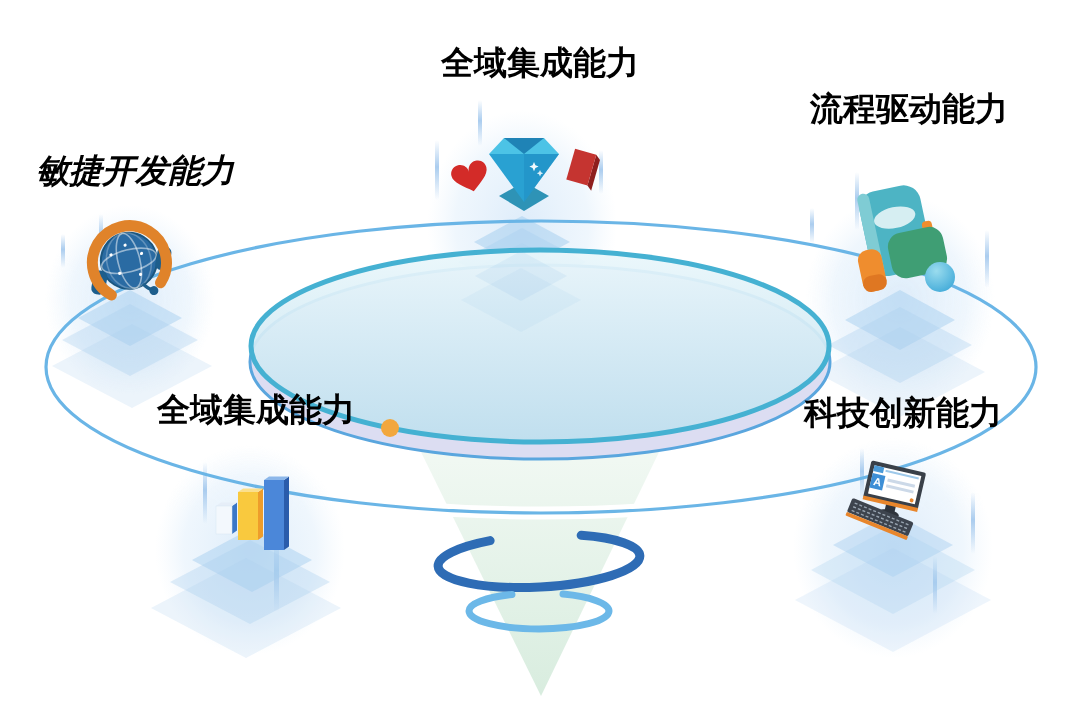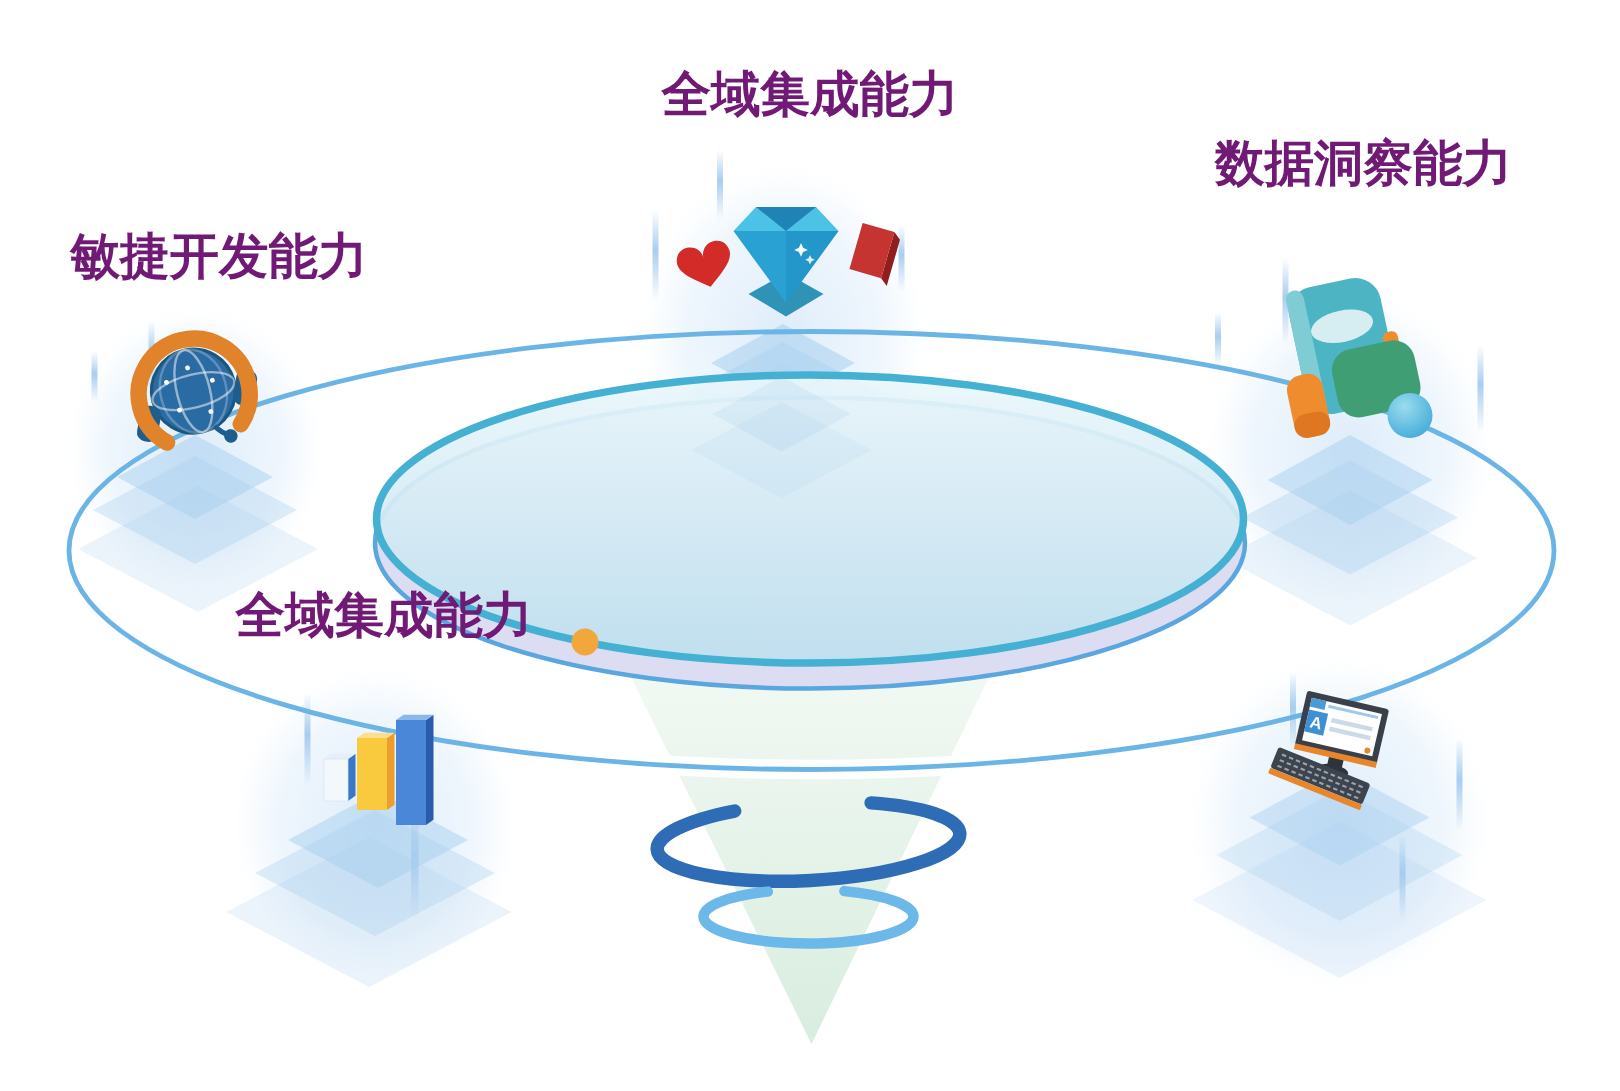--- a/index.html
+++ b/index.html
@@ -8,29 +8,29 @@
     width:1080px;height:727px;
     background:#ffffff;
     overflow:hidden;
     font-family:"Liberation Sans","DejaVu Sans",sans-serif;
   }
   #scene{position:absolute;left:0;top:0;}
   .cap-label{
     position:absolute;
     font-size:33px;
     font-weight:700;
-    color:#701a75;
+    color:#000000;
     letter-spacing:0px;
     white-space:nowrap;
     line-height:1.05;
     user-select:none;
   }
   .lbl-integration{left:441px;top:46px;}
   .lbl-process{left:810px;top:92px;}
-  .lbl-agile{left:47px;top:154px;}
+  .lbl-agile{left:36px;top:154px;font-style:italic;}
   .lbl-data{left:157px;top:393px;}
   .lbl-tech{left:804px;top:396px;}
 </style>
 </head>
 <body>
 
 <div id="stage">
 
 <svg id="scene" width="1080" height="727" viewBox="0 0 1080 727">
   <defs>
@@ -218,17 +218,18 @@
       <g stroke="#98a4b0" stroke-width="1.4" stroke-dasharray="3 2">
         <line x1="-30" y1="-4" x2="28" y2="-4"></line>
         <line x1="-30" y1="0" x2="28" y2="0"></line>
         <line x1="-30" y1="4" x2="28" y2="4"></line>
       </g>
     </g>
   </g>
 </svg>
 
   <div class="cap-label lbl-integration">全域集成能力</div>
-  <div class="cap-label lbl-process">数据洞察能力</div>
+  <div class="cap-label lbl-process">流程驱动能力</div>
   <div class="cap-label lbl-agile">敏捷开发能力</div>
   <div class="cap-label lbl-data">全域集成能力</div>
+  <div class="cap-label lbl-tech">科技创新能力</div>
 
 </div>
 
 </body></html>

